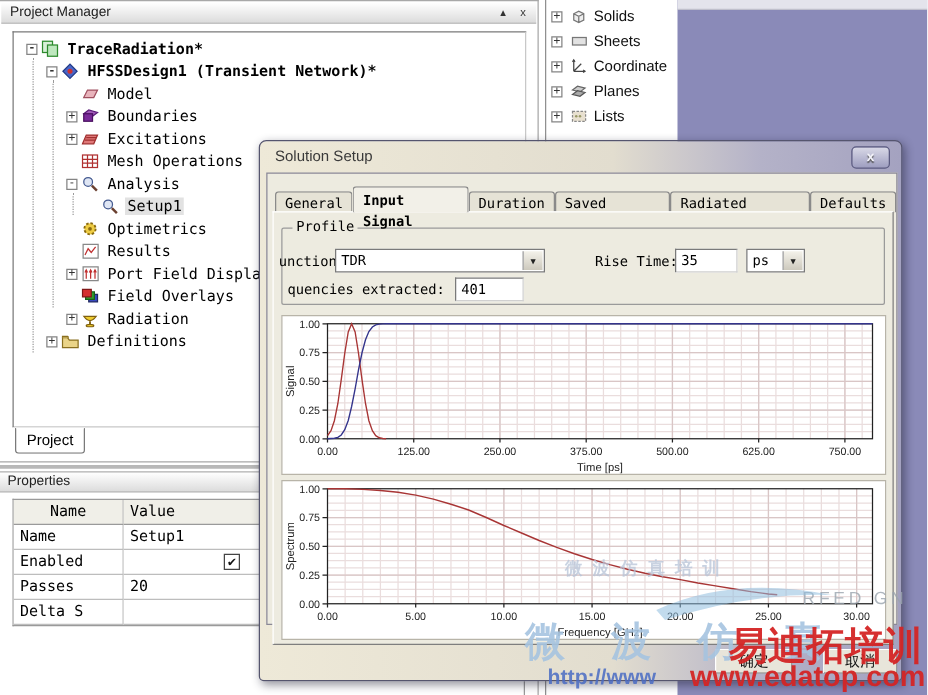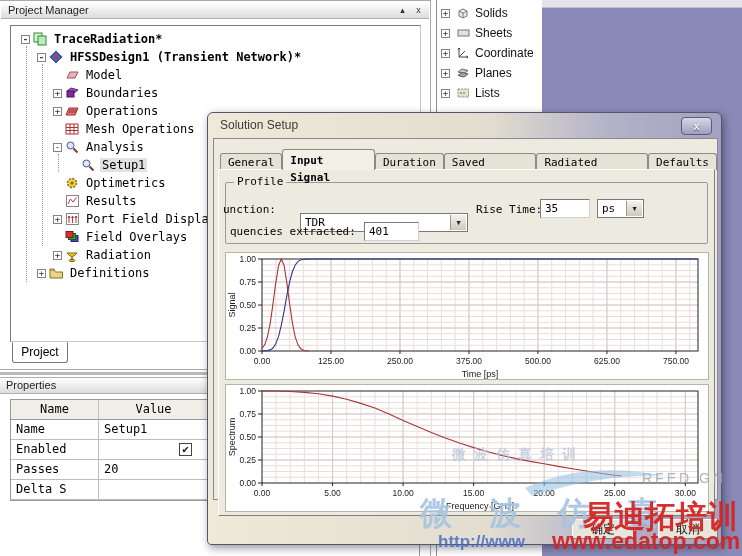--- a/index.html
+++ b/index.html
@@ -38,21 +38,21 @@
   #props-window { position:absolute; left:0; top:376px; width:431px; height:180px; background:#ffffff; border-right:1px solid #a8a8a8; }
   #props-title { position:absolute; left:0; top:1px; width:430px; height:17px;
       background:linear-gradient(#ffffff,#dcdcdc); border:1px solid #b0b0b0; border-left:none;
       font-size:11px; color:#222; line-height:15px; padding-left:6px; }
   #props-table { position:absolute; left:10px; top:23px; width:421px; border:1px solid #9a9a9a; border-right:none; }
   .prow { display:flex; height:20px; }
   .pcell { border-right:1px solid #bdbdbd; border-bottom:1px solid #bdbdbd; height:20px; line-height:19px;
       font-family:"DejaVu Sans Mono",monospace; font-size:12px; padding:0 5px; background:#fff; position:relative; }
   .prow.phead .pcell { background:#f0efe8; border-bottom:1px solid #9a9a9a; }
   .c1 { width:88px; } .c2 { width:110px; } .c3 { flex:1; border-right:none; }
-  .phead .c1 { text-align:center; } .phead .c2 { text-align:center; }
+  .phead .c1 { text-align:center; } .phead .c2 { text-align:left; }
   .checkbox { position:absolute; left:80px; top:3px; width:13px; height:13px; border:1px solid #444; background:#fff;
       font-size:11px; line-height:12px; text-align:center; color:#111; }
 
   
   #modeler-panel { position:absolute; left:436px; top:0; width:106px; height:556px; background:#ffffff; border-left:1px solid #909090; overflow:hidden; }
   .mrow { height:20px; display:flex; align-items:center; font-size:12px; color:#111; padding-left:4px; white-space:nowrap; }
   .mrow .ticon { margin:0 4px 0 3px; }
 
   
   #view3d { position:absolute; left:542px; top:0; width:200px; height:556px; background:#8a8ab8; }
@@ -138,21 +138,21 @@
           <div class="trow" style="padding-left: 42px;"><span class="exp-spacer"></span><span class="ticon"><svg width="15" height="14">
                 <path d="M2,10 L5,4 L13,4 L10,10 Z" fill="#e8b4bc" stroke="#a05060"></path>
               </svg></span><span class="lbl">Model</span></div>
           <div class="trow" style="padding-left: 42px;"><span class="exp">+</span><span class="ticon"><svg width="15" height="14">
                 <path d="M2,5 L6,2 L13,4 L9,7 Z" fill="#a05ab8" stroke="#5a1a78"></path>
                 <rect x="2" y="5" width="7" height="6" fill="#7a2a9a" stroke="#4a1060"></rect>
               </svg></span><span class="lbl">Boundaries</span></div>
           <div class="trow" style="padding-left: 42px;"><span class="exp">+</span><span class="ticon"><svg width="15" height="14">
                 <path d="M1,11 L4,4 L13,4 L10,11 Z" fill="#e07878" stroke="#a03030"></path>
                 <path d="M3,8 L11,8 M4,6 L12,6" stroke="#a03030"></path>
-              </svg></span><span class="lbl">Operations</span></div>
+              </svg></span><span class="lbl">Excitations</span></div>
           <div class="trow" style="padding-left: 42px;"><span class="exp-spacer"></span><span class="ticon"><svg width="15" height="14">
                 <rect x="1" y="2" width="12" height="10" fill="#fff" stroke="#b03030"></rect>
                 <path d="M5,2 V12 M9,2 V12 M1,5.5 H13 M1,8.5 H13" stroke="#b03030"></path>
               </svg></span><span class="lbl">Mesh Operations</span></div>
           <div class="trow" style="padding-left: 42px;"><span class="exp">-</span><span class="ticon"><svg width="15" height="14">
                 <circle cx="5.5" cy="5.5" r="3.5" fill="#dfe6f4" stroke="#445a90"></circle>
                 <line x1="8.5" y1="8.5" x2="12.5" y2="12.5" stroke="#6a4030" stroke-width="2"></line>
               </svg></span><span class="lbl">Analysis</span></div>
           <div class="trow selected" style="padding-left: 58px;"><span class="exp-spacer"></span><span class="ticon"><svg width="15" height="14">
                 <circle cx="5.5" cy="5.5" r="3.5" fill="#dfe6f4" stroke="#445a90"></circle>
@@ -294,21 +294,21 @@
           <div class="tab">Duration</div>
           <div class="tab">Saved Fields</div>
           <div class="tab">Radiated Fields</div>
           <div class="tab">Defaults</div>
         </div>
       <div id="tabpage">
 
         <div id="profile-group">
           <div id="profile-legend">Profile</div>
           <div class="fld-label" style="left:-3px; top:20px;">unction:</div>
-          <div class="combo" style="left:42px; top:30px; width:168px;margin-left:32px;">
+          <div class="combo" style="left:42px; top:16px; width:168px;">
             <span>TDR</span>
             <span class="arrowbtn">▼</span>
           </div>
           <div class="fld-label" style="left:250px; top:20px;">Rise Time:</div>
           <div class="textbox" style="left:314px; top:16px; width:50px;">35</div>
           <div class="combo" style="left:371px; top:16px; width:47px;">
             <span>ps</span>
             <span class="arrowbtn">▼</span>
           </div>
           <div class="fld-label" style="left:4px; top:42px;">quencies extracted:</div>

